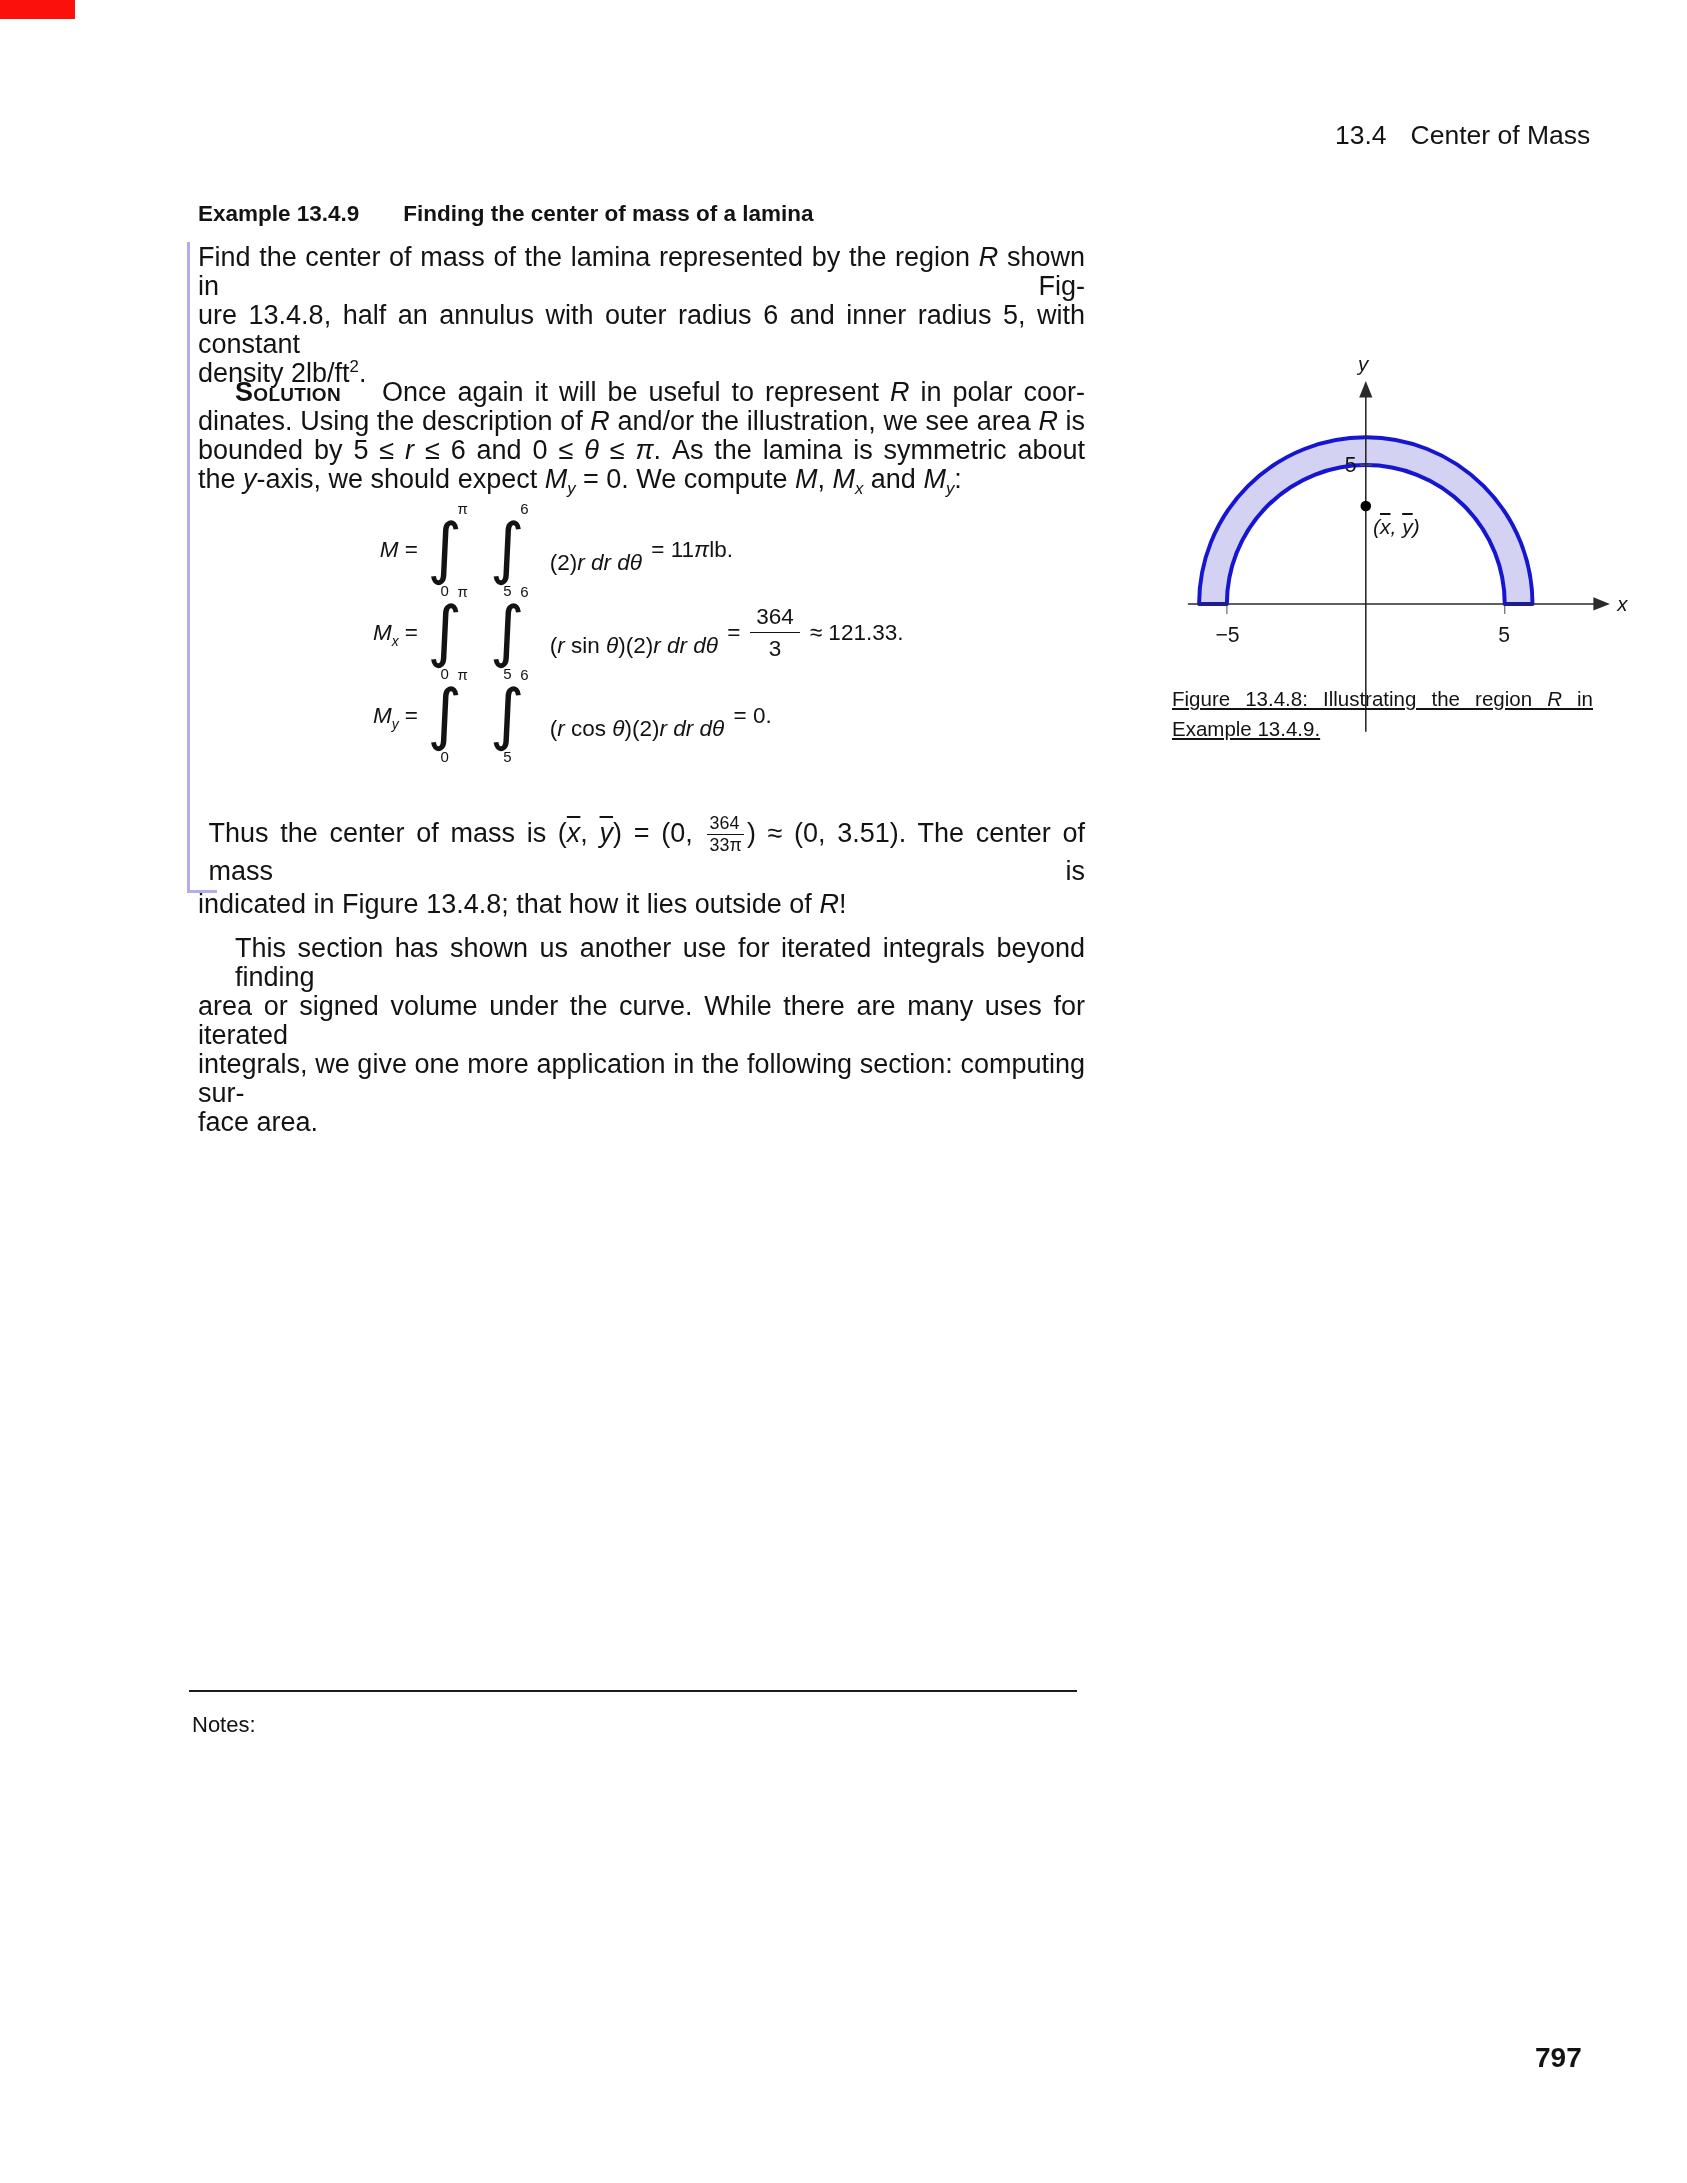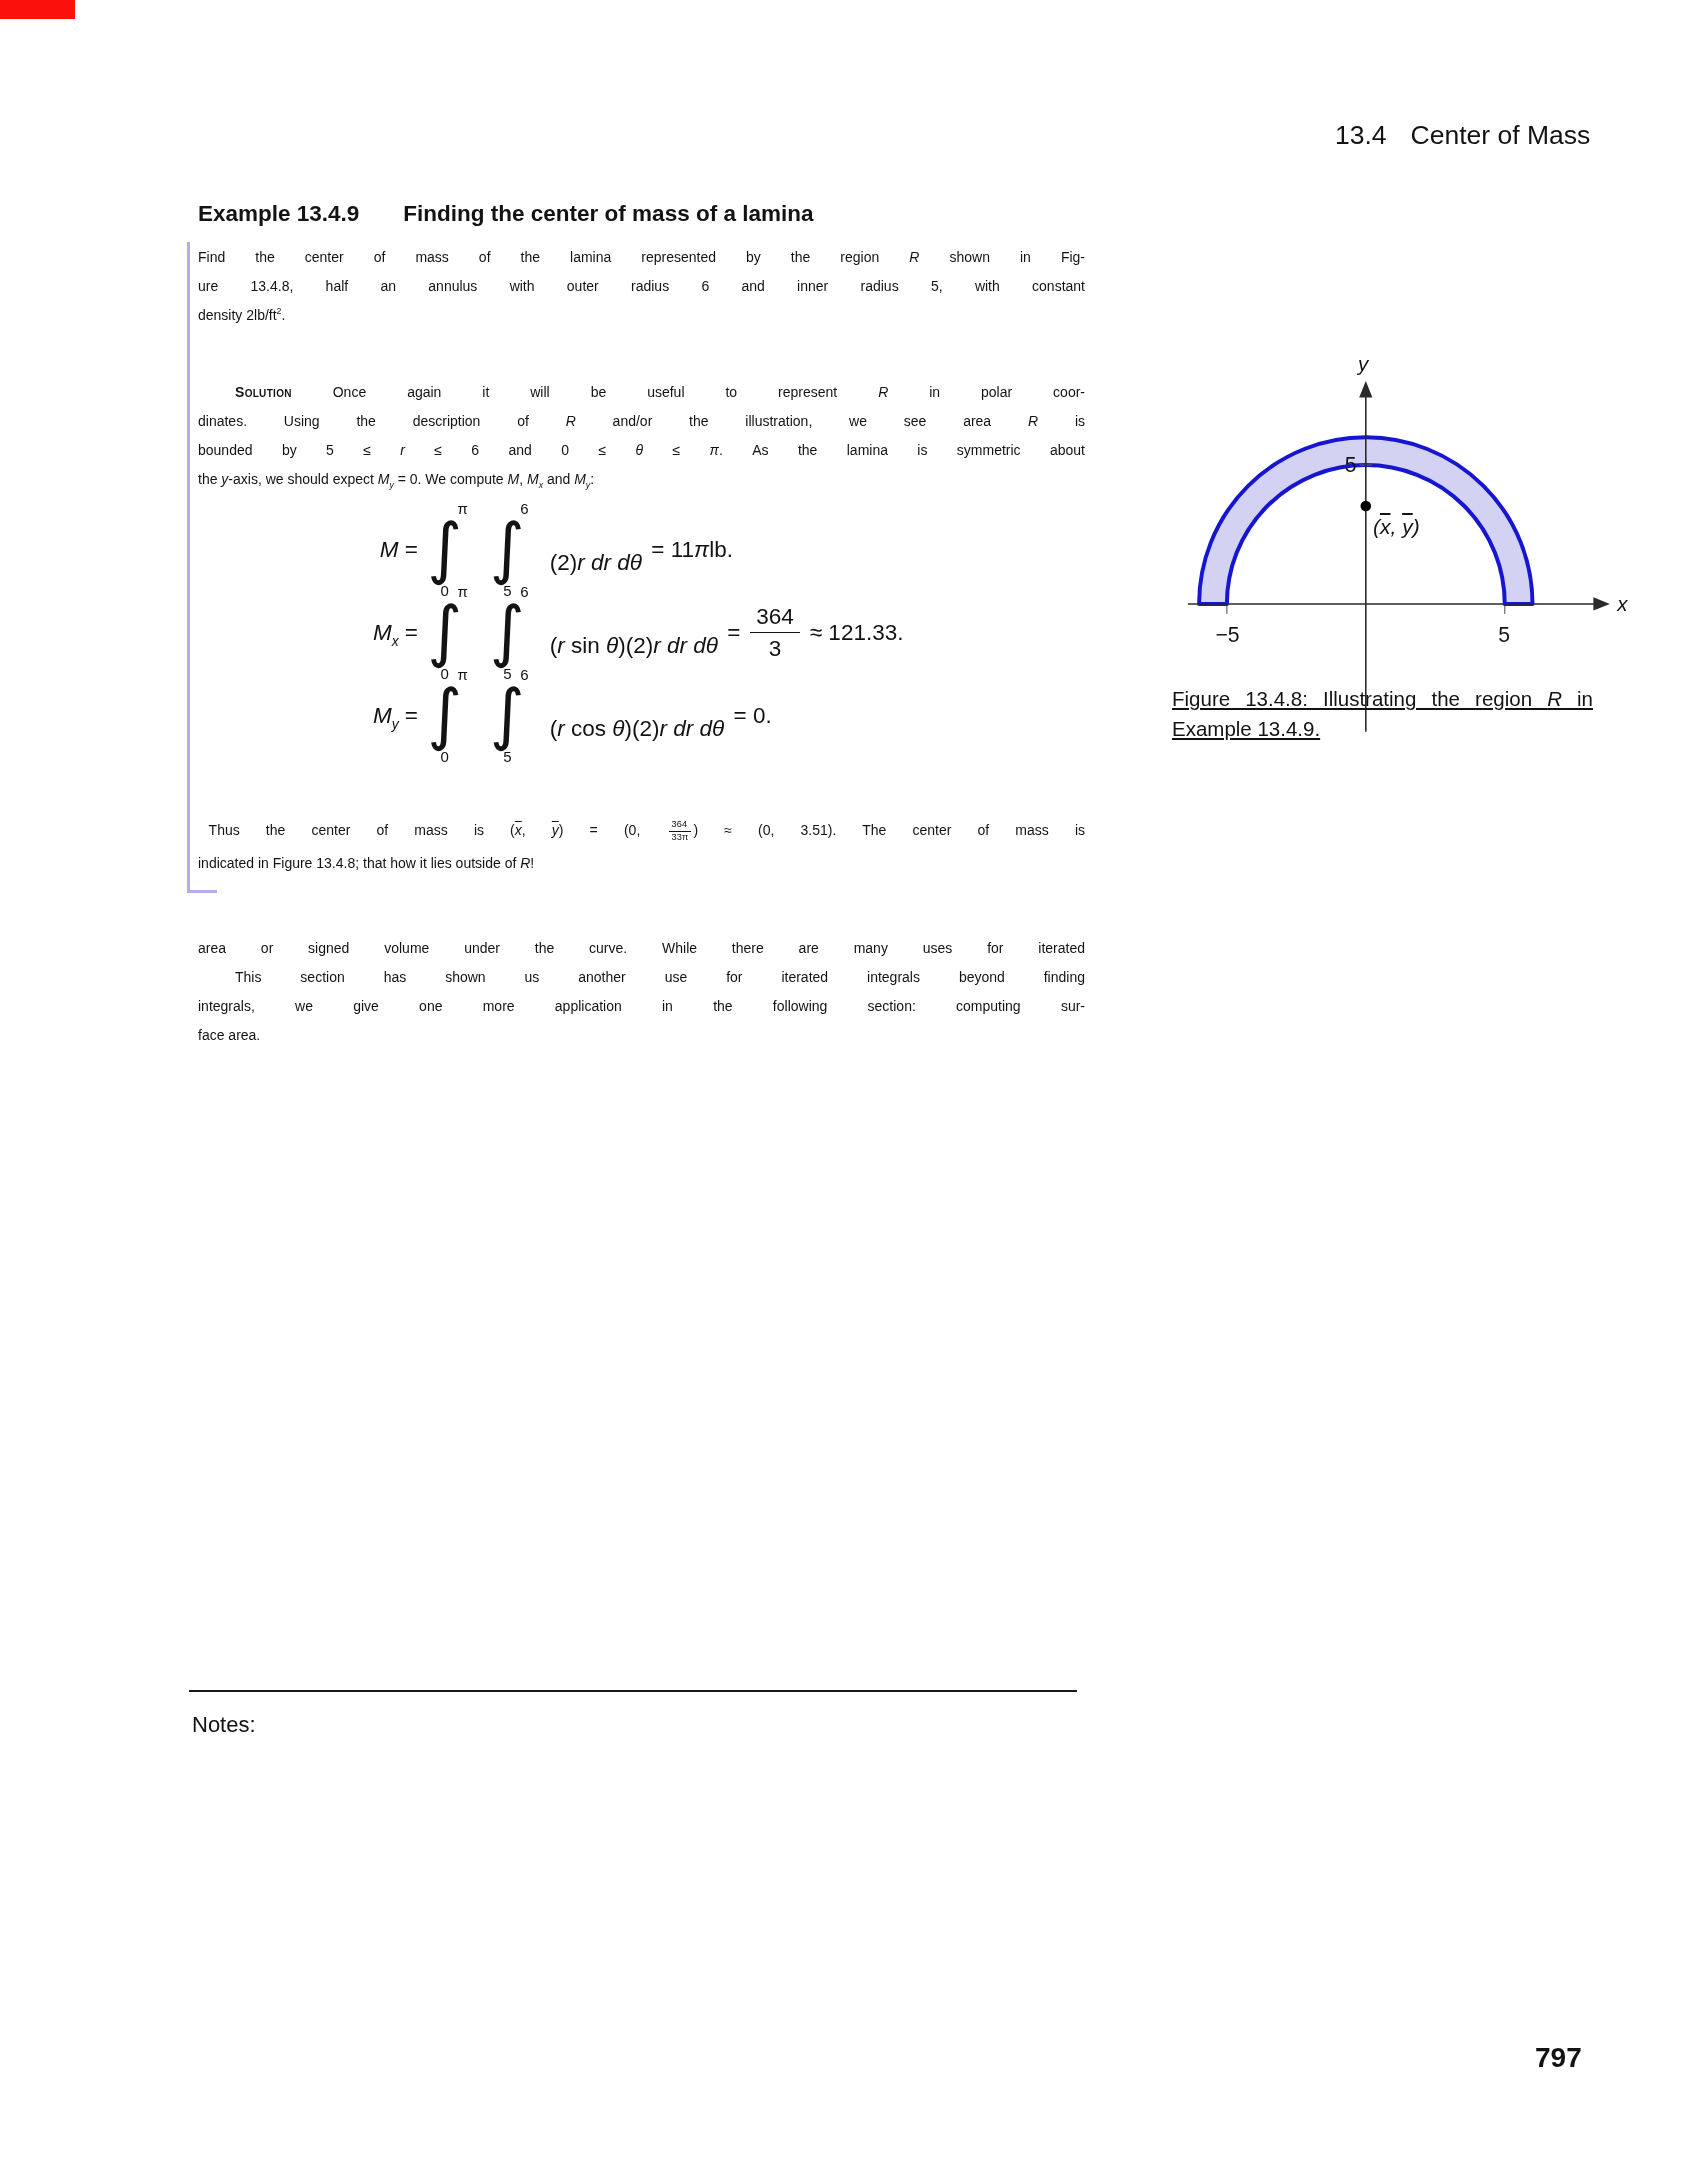--- a/index.html
+++ b/index.html
@@ -18,21 +18,21 @@
 
   
   #example-heading{left:198px;top:201px;font-size:22.5px;font-weight:bold;white-space:nowrap;}
   #example-heading .ex-title{margin-left:44px;}
 
   
   #example-bar{left:187px;top:242px;width:3.3px;height:651px;}
   #example-bar-foot{left:187px;top:890px;width:30px;height:3.3px;}
 
   
-  .para{font-size:14px;line-height:29px;width:887px;}
+  .para{font-size:27px;line-height:29px;width:887px;}
   .para .line{text-align:justify;text-align-last:justify;}
   .para .line.last{text-align-last:left;}
   .indent-lg{padding-left:37px;}
   .indent-sm{padding-left:10.6px;}
   #example-body{left:198px;top:243px;}
   #solution-para{left:198px;top:378px;}
   #conclusion-para{left:198px;top:814px;line-height:33px;}
   #closing-para{left:198px;top:934px;}
 
   
@@ -157,22 +157,22 @@
   <span class="eq-body"><span class="sg-t">(</span><span class="sg-i">r</span><span class="sg-t"> cos </span><span class="sg-i">θ</span><span class="sg-t">)(2)</span><span class="sg-i">r dr dθ</span></span>
   <span class="eq-res"><span class="sg-t">= 0.</span></span>
 </div>
 
 <div class="abs para" id="conclusion-para">
   <div class="line indent-sm"><span class="sg-t">Thus the center of mass is (</span><span class="sg-ib">x</span><span class="sg-t">, </span><span class="sg-ib">y</span><span class="sg-t">) = </span><span class="sg-t">(0, </span><span class="ifrac"><span class="ifn">364</span><span class="ifd">33π</span></span><span class="sg-t">) ≈ (0, 3.51). The center of mass is</span></div>
   <div class="line last"><span class="sg-t">indicated in Figure 13.4.8; that how it lies outside of </span><span class="sg-i">R</span><span class="sg-t">!</span></div>
 </div>
 
 <div class="abs para" id="closing-para">
+  <div class="line indent-lg"><span class="sg-t">This section has shown us another use for iterated integrals beyond finding</span></div>
   <div class="line"><span class="sg-t">area or signed volume under the curve. While there are many uses for iterated</span></div>
-  <div class="line indent-lg"><span class="sg-t">This section has shown us another use for iterated integrals beyond finding</span></div>
   <div class="line"><span class="sg-t">integrals, we give one more application in the following section: computing sur-</span></div>
   <div class="line last"><span class="sg-t">face area.</span></div>
 </div>
 
 <svg class="abs" id="figure-plot" width="516" height="437" viewBox="0 0 780 660">
 
   <line x1="154" y1="424" x2="154" y2="447" stroke="#777777" stroke-width="2"></line>
   <line x1="574" y1="424" x2="574" y2="447" stroke="#777777" stroke-width="2"></line>
 
   <path d="M 112 432 A 252 252 0 0 1 616 432 L 574 432 A 210 210 0 0 0 154 432 Z" fill="#d3d2f2" stroke="#1616d2" stroke-width="6" stroke-linejoin="round"></path>

